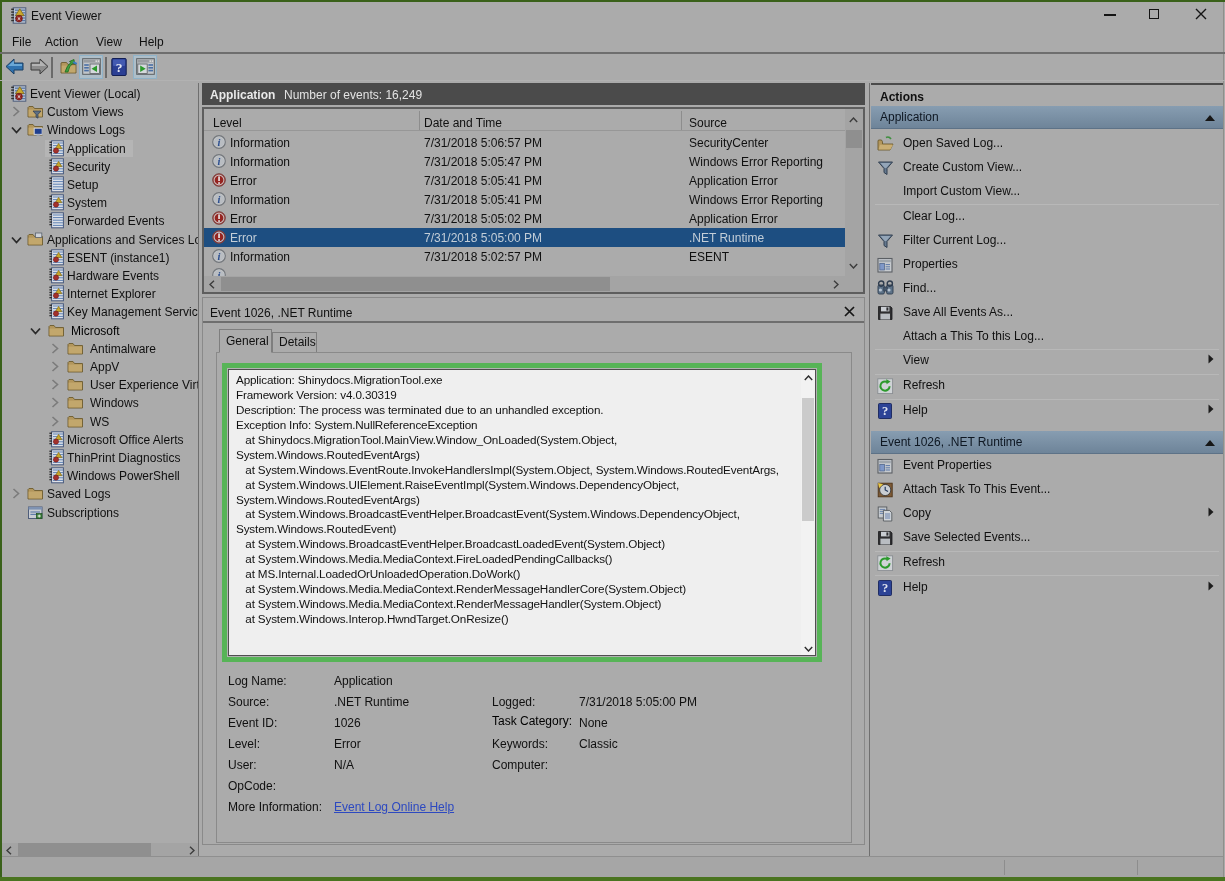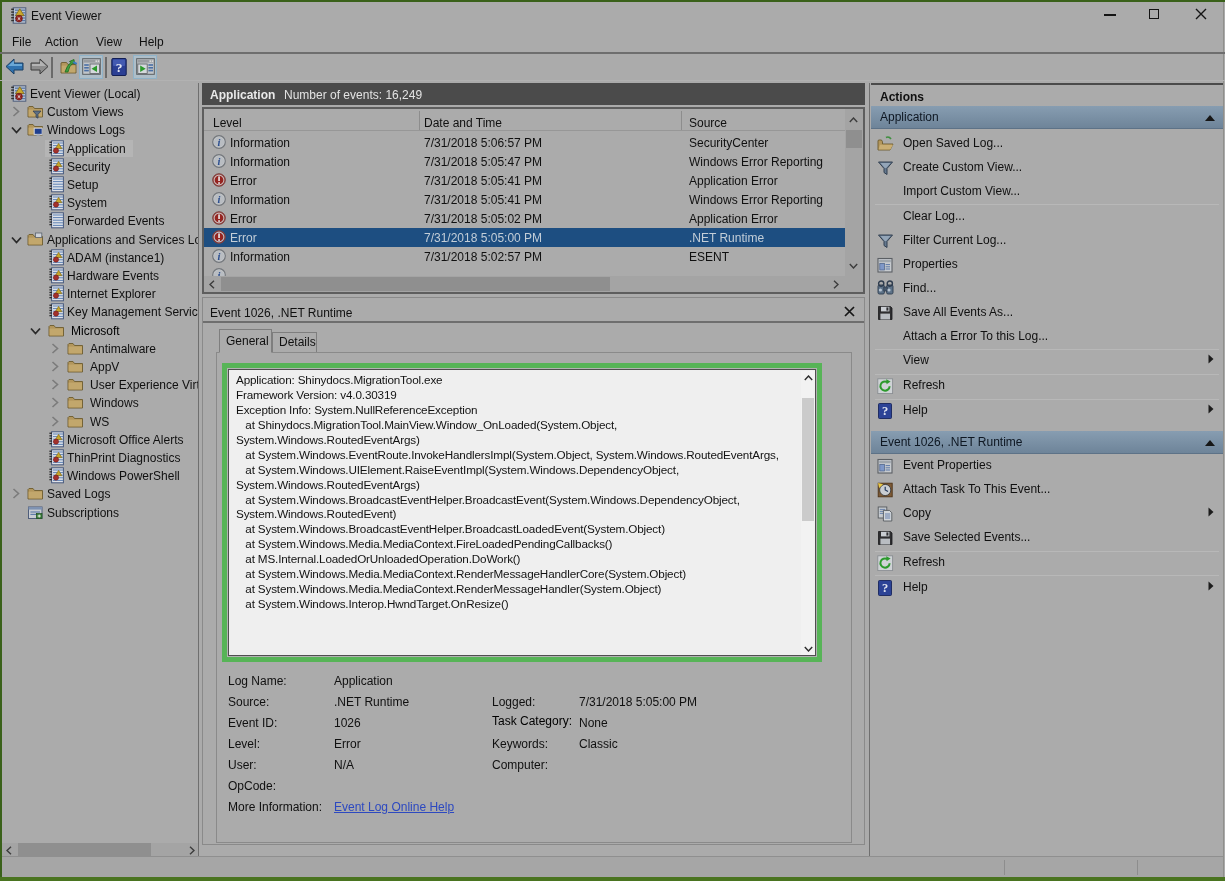--- a/index.html
+++ b/index.html
@@ -247,21 +247,21 @@
       <g fill="#2c2c2c">
         <rect x="1.4" y="1.6" width="2.6" height="1.3"></rect>
         <rect x="1.4" y="4.2" width="2.6" height="1.3"></rect>
         <rect x="1.4" y="6.8" width="2.6" height="1.3"></rect>
         <rect x="1.4" y="9.4" width="2.6" height="1.3"></rect>
         <rect x="1.4" y="12" width="2.6" height="1.3"></rect>
       </g>
       <polygon points="10.6,3.4 13.8,8.6 7.4,8.6" fill="#c8a62c" stroke="#8a7011" stroke-width="0.7"></polygon>
       <circle cx="8" cy="10.6" r="2.6" fill="#a3312c" stroke="#70100d" stroke-width="0.5"></circle>
     </svg>
-    <div style="position:absolute;left:65px;top:168px;white-space:nowrap;color:#101010">ADAM (instance1)</div>
+    <div style="position:absolute;left:65px;top:168px;white-space:nowrap;color:#101010">ESENT (instance1)</div>
     <svg width="17" height="17" viewBox="0 0 17 17" style="position:absolute;left:46px;top:184px">
       <rect x="3.6" y="0.8" width="11.8" height="15" fill="#dde1e8" stroke="#46587c" stroke-width="1"></rect>
       <g stroke="#5e82b4" stroke-width="1">
         <line x1="5" y1="3" x2="15" y2="3"></line>
         <line x1="5" y1="5.6" x2="15" y2="5.6"></line>
         <line x1="5" y1="8.2" x2="15" y2="8.2"></line>
         <line x1="5" y1="10.8" x2="15" y2="10.8"></line>
         <line x1="5" y1="13.4" x2="15" y2="13.4"></line>
       </g>
       <g fill="#2c2c2c">
@@ -555,20 +555,21 @@
     <div style="position:absolute;left:69px;top:34px;width:45px;height:21px;background:#ababab;border:1px solid #7e7e7e;border-bottom:none"></div>
     <div style="position:absolute;left:76px;top:37px;color:#101010">Details</div>
     <div style="position:absolute;left:13px;top:54px;width:636px;height:491px;border:1px solid #8a8a8a;background:#ababab"></div>
     <div style="position:absolute;left:19px;top:65px;width:600px;height:299px;background:#57b457"></div>
     <div style="position:absolute;left:24px;top:70px;width:590px;height:289px;background:#b2b2b2"></div>
     <div style="position:absolute;left:25px;top:71px;width:588px;height:287px;background:#efefef;border:1.4px solid #4f4f4f"></div>
     <div style="position:absolute;left:0;top:0;width:0;height:0"></div>
     <div style="position:absolute;left:33px;top:75px;width:562px;height:283px;overflow:hidden;color:#121212;font-size:11.7px;letter-spacing:-0.15px">
       <div style="height:14.95px;white-space:nowrap;overflow:hidden">Application: Shinydocs.MigrationTool.exe</div>
       <div style="height:14.95px;white-space:nowrap;overflow:hidden">Framework Version: v4.0.30319</div>
+      <div style="height:14.95px;white-space:nowrap;overflow:hidden">Description: The process was terminated due to an unhandled exception.</div>
       <div style="height:14.95px;white-space:nowrap;overflow:hidden">Exception Info: System.NullReferenceException</div>
       <div style="height:14.95px;white-space:nowrap;overflow:hidden">&nbsp;&nbsp;&nbsp;at Shinydocs.MigrationTool.MainView.Window_OnLoaded(System.Object,</div>
       <div style="height:14.95px;white-space:nowrap;overflow:hidden">System.Windows.RoutedEventArgs)</div>
       <div style="height:14.95px;white-space:nowrap;overflow:hidden">&nbsp;&nbsp;&nbsp;at System.Windows.EventRoute.InvokeHandlersImpl(System.Object, System.Windows.RoutedEventArgs,</div>
       <div style="height:14.95px;white-space:nowrap;overflow:hidden">&nbsp;&nbsp;&nbsp;at System.Windows.UIElement.RaiseEventImpl(System.Windows.DependencyObject,</div>
       <div style="height:14.95px;white-space:nowrap;overflow:hidden">System.Windows.RoutedEventArgs)</div>
       <div style="height:14.95px;white-space:nowrap;overflow:hidden">&nbsp;&nbsp;&nbsp;at System.Windows.BroadcastEventHelper.BroadcastEvent(System.Windows.DependencyObject,</div>
       <div style="height:14.95px;white-space:nowrap;overflow:hidden">System.Windows.RoutedEvent)</div>
       <div style="height:14.95px;white-space:nowrap;overflow:hidden">&nbsp;&nbsp;&nbsp;at System.Windows.BroadcastEventHelper.BroadcastLoadedEvent(System.Object)</div>
       <div style="height:14.95px;white-space:nowrap;overflow:hidden">&nbsp;&nbsp;&nbsp;at System.Windows.Media.MediaContext.FireLoadedPendingCallbacks()</div>
@@ -655,21 +656,21 @@
       <circle cx="12" cy="10" r="1.6" fill="#b7c4d2"></circle>
     </svg>
     <div style="position:absolute;left:32px;top:198px;color:#101010;white-space:nowrap">Find...</div>
     <svg width="17" height="16" viewBox="0 0 17 16" style="position:absolute;left:6px;top:222px">
       <path d="M1.5 1.5 L13.5 1.5 L15 3 L15 14.5 L1.5 14.5 Z" fill="#2e2e30" stroke="#1a1a1c" stroke-width="0.8"></path>
       <rect x="4" y="1.8" width="8.4" height="4.6" fill="#c9cdd2"></rect>
       <rect x="9.4" y="2.4" width="2" height="3.2" fill="#2e2e30"></rect>
       <rect x="3.4" y="8.6" width="9.6" height="5.9" fill="#b9bdc2"></rect>
     </svg>
     <div style="position:absolute;left:32px;top:222px;color:#101010;white-space:nowrap">Save All Events As...</div>
-    <div style="position:absolute;left:32px;top:246px;color:#101010;white-space:nowrap">Attach a Error To this Log...</div>
+    <div style="position:absolute;left:32px;top:246px;color:#101010;white-space:nowrap">Attach a This To this Log...</div>
     <div style="position:absolute;left:4px;top:265.5px;width:344px;height:1px;background:#b8b8b8"></div>
     <div style="position:absolute;left:32px;top:270px;color:#101010;white-space:nowrap">View</div>
     <svg width="6" height="10" viewBox="0 0 6 10" style="position:absolute;left:337px;top:271px">
       <polygon points="0.5,0.5 0.5,9.5 5.5,5" fill="#1c1c1c"></polygon>
     </svg>
     <div style="position:absolute;left:4px;top:290.8px;width:344px;height:1px;background:#b8b8b8"></div>
     <svg width="17" height="16" viewBox="0 0 17 16" style="position:absolute;left:6px;top:295px">
       <rect x="0.8" y="0.8" width="14.8" height="14.8" fill="#cfd3d6" stroke="#8a8e92" stroke-width="0.9"></rect>
       <path d="M12.6 8.2 a4.6 4.6 0 1 1 -2.4 -4.2" fill="none" stroke="#2c9a2c" stroke-width="2"></path>
       <polygon points="9.2,1.2 13.6,3.4 9.6,6.2" fill="#2c9a2c"></polygon>

